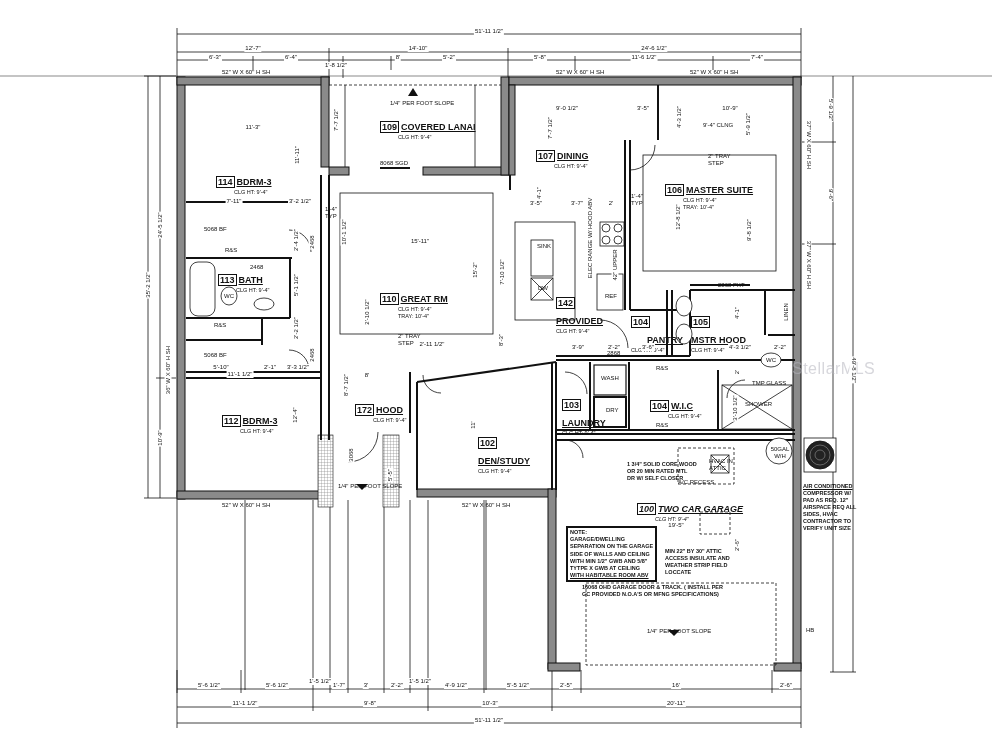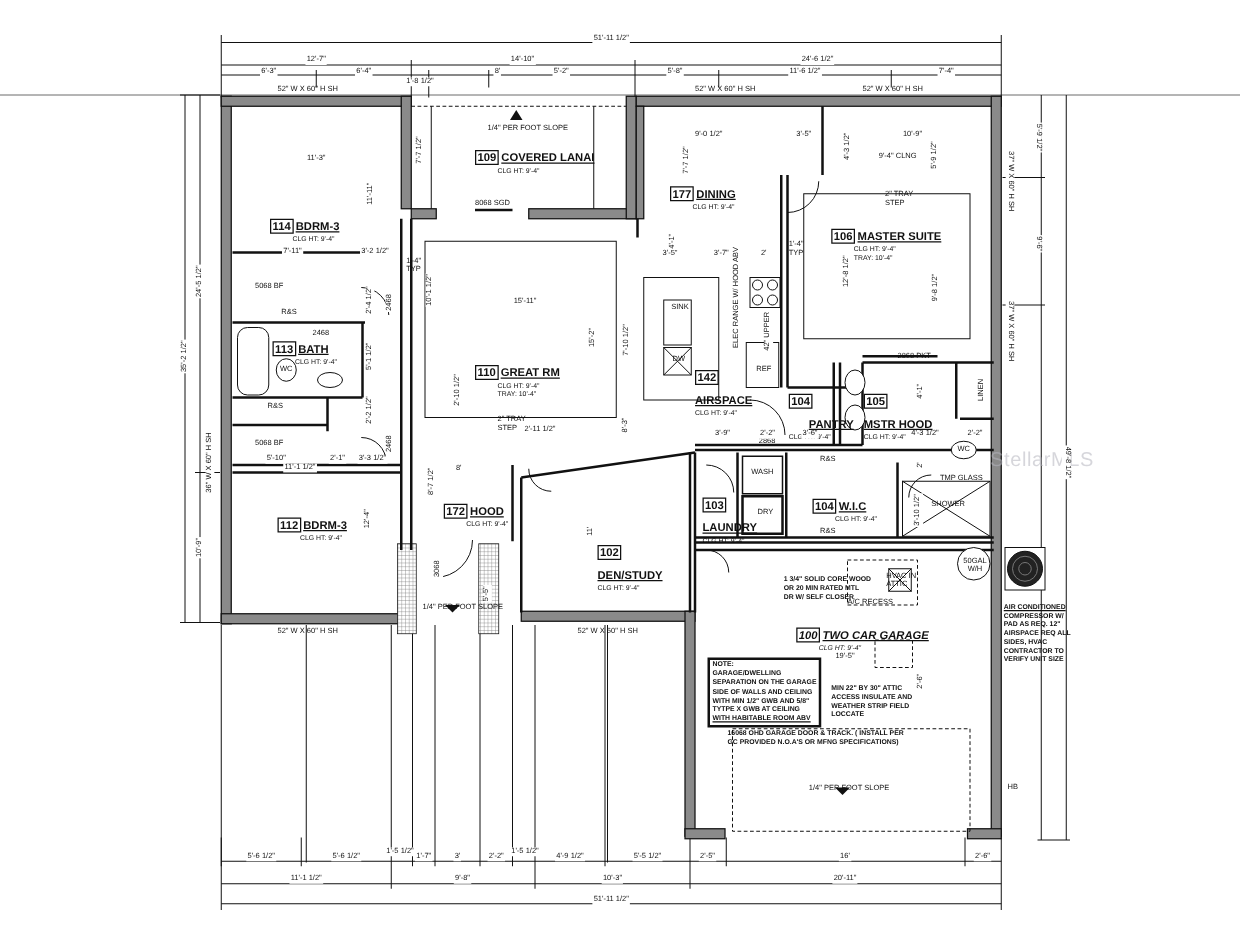--- a/index.html
+++ b/index.html
@@ -276,39 +276,39 @@
 
 <div class="room" style="left:216px;top:171px;">
   <span class="num">114</span><span class="name">BDRM-3</span>
   <span class="clg">CLG HT: 9'-4"</span>
 </div>
 <div class="room" style="left:380px;top:116px;">
   <span class="num">109</span><span class="name">COVERED LANAI</span>
   <span class="clg">CLG HT: 9'-4"</span>
 </div>
 <div class="room" style="left:536px;top:145px;">
-  <span class="num">177</span><span class="name">DINING</span>
+  <span class="num">107</span><span class="name">DINING</span>
   <span class="clg">CLG HT: 9'-4"</span>
 </div>
 <div class="room" style="left:665px;top:179px;">
   <span class="num">106</span><span class="name">MASTER SUITE</span>
   <span class="clg">CLG HT: 9'-4"</span>
   <span class="clg">TRAY: 10'-4"</span>
 </div>
 <div class="room" style="left:218px;top:269px;">
   <span class="num">113</span><span class="name">BATH</span>
   <span class="clg">CLG HT: 9'-4"</span>
 </div>
 <div class="room" style="left:380px;top:248px;margin-top:40px;">
   <span class="num">110</span><span class="name">GREAT RM</span>
   <span class="clg">CLG HT: 9'-4"</span>
   <span class="clg">TRAY: 10'-4"</span>
 </div>
 <div class="room" style="left:556px;top:292px;">
-  <span class="num">142</span><br><span class="name" style="margin-left:0">AIRSPACE</span>
+  <span class="num">142</span><br><span class="name" style="margin-left:0">PROVIDED</span>
   <span class="clg" style="margin-left:0">CLG HT: 9'-4"</span>
 </div>
 <div class="room" style="left:631px;top:311px;">
   <span class="num">104</span><br><span class="name" style="margin-left:16px">PANTRY</span>
   <span class="clg" style="margin-left:0">CLG HT: 9'-4"</span>
 </div>
 <div class="room" style="left:691px;top:311px;">
   <span class="num">105</span><br><span class="name" style="margin-left:0">MSTR HOOD</span>
   <span class="clg" style="margin-left:0">CLG HT: 9'-4"</span>
 </div>

